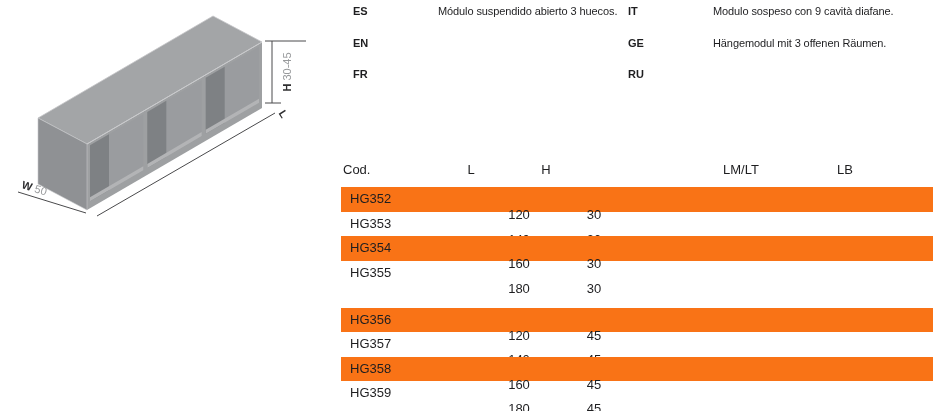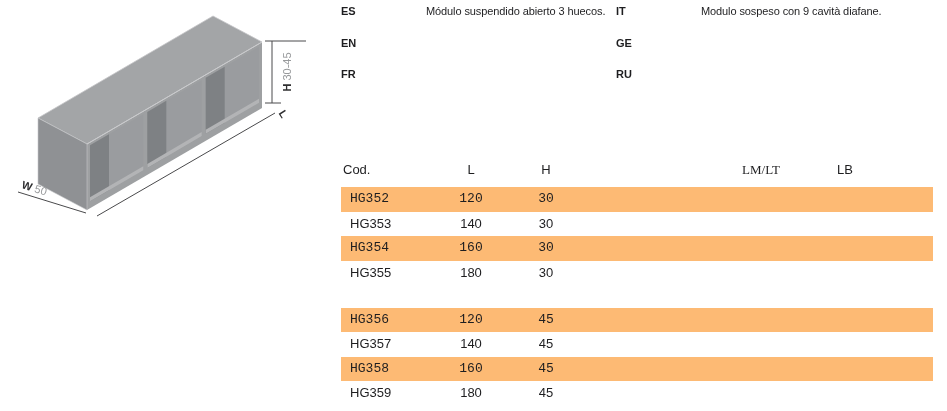--- a/index.html
+++ b/index.html
@@ -3,45 +3,45 @@
 <meta charset="utf-8">
 <style>
   html,body{margin:0;padding:0;background:#ffffff;}
   #page{position:relative;width:947px;height:411px;background:#ffffff;overflow:hidden;
         font-family:"Liberation Sans",sans-serif;color:#1e1e20;}
 
   
   #diagram{position:absolute;left:0;top:0;width:320px;height:240px;}
 
   
-  .lang-col{position:absolute;top:3px;display:flex;flex-direction:column;gap:14.5px;}
+  .lang-col{position:absolute;top:3px;display:flex;flex-direction:column;gap:14.5px;margin-left:12px;}
   #lang-left{left:341px;width:300px;}
   #lang-right{left:616px;width:300px;}
   .lang-row{display:flex;line-height:17px;font-size:11px;}
   .lang-code{display:inline-block;width:37px;font-weight:700;flex:0 0 37px;}
   .lang-text{letter-spacing:-0.1px;padding-left:48px;}
 
   
   #thead{position:absolute;left:341px;top:162px;width:592px;height:16px;font-size:13px;}
   #thead span{position:absolute;top:0;line-height:16px;white-space:nowrap;}
   .hc-cod{left:2px;}
   .cx{transform:translateX(-50%);}
   .c-l{left:130px;}
   .c-h{left:205px;}
-  .c-lmlt{left:420px;font-family:Liberation Serif, serif;}
+  .c-lmlt{left:400px;}
   .c-lb{left:504px;}
   .c-s3{left:584px;margin-top:32px;}
 
   #tbody{position:absolute;left:341px;top:187px;width:592px;font-size:13px;}
   .tgroup{width:592px;}
   .tgroup.second{margin-top:22.5px;}
   .trow{position:relative;width:592px;height:24.5px;line-height:24.5px;}
-  .trow.striped{background:#fdba74;font-family:Liberation Mono, monospace;}
+  .trow.striped{background:#f97316;}
   .cell-code{position:absolute;left:9px;top:0;}
-  .cell-mid{position:absolute;top:0;transform:translateX(-50%);}
+  .cell-mid{position:absolute;top:16px;transform:translateX(-50%);margin-left:48px;}
 </style>
 </head>
 <body>
 
 <div id="page">
 
   <svg id="diagram" viewBox="0 0 320 240" xmlns="http://www.w3.org/2000/svg">
 
     <polygon points="87,144 262,42 262,108 87,210" fill="#9ea0a2"></polygon>
 
@@ -93,20 +93,21 @@
     </div>
   </div>
 
   <div id="lang-right" class="lang-col">
     <div class="lang-row">
       <span class="lang-code">IT</span>
       <span class="lang-text">Modulo sospeso con 9 cavità diafane.</span>
     </div>
     <div class="lang-row">
       <span class="lang-code">GE</span>
+      <span class="lang-text">Hängemodul mit 3 offenen Räumen.</span>
     </div>
     <div class="lang-row">
       <span class="lang-code">RU</span>
     </div>
   </div>
 
   <div id="thead">
     <span class="hc-cod">Cod.</span>
     <span class="cx c-l">L</span>
     <span class="cx c-h">H</span>

